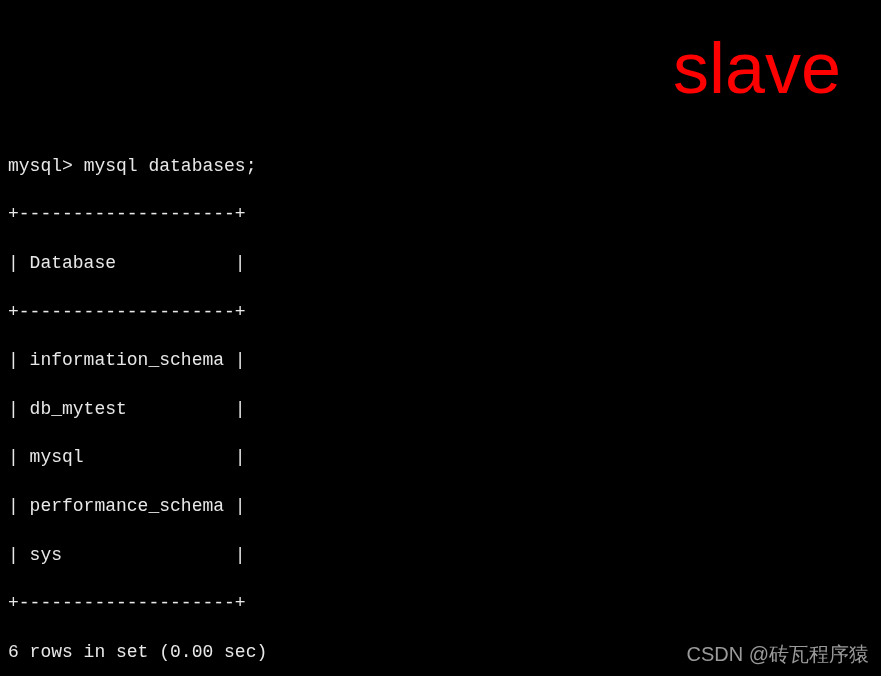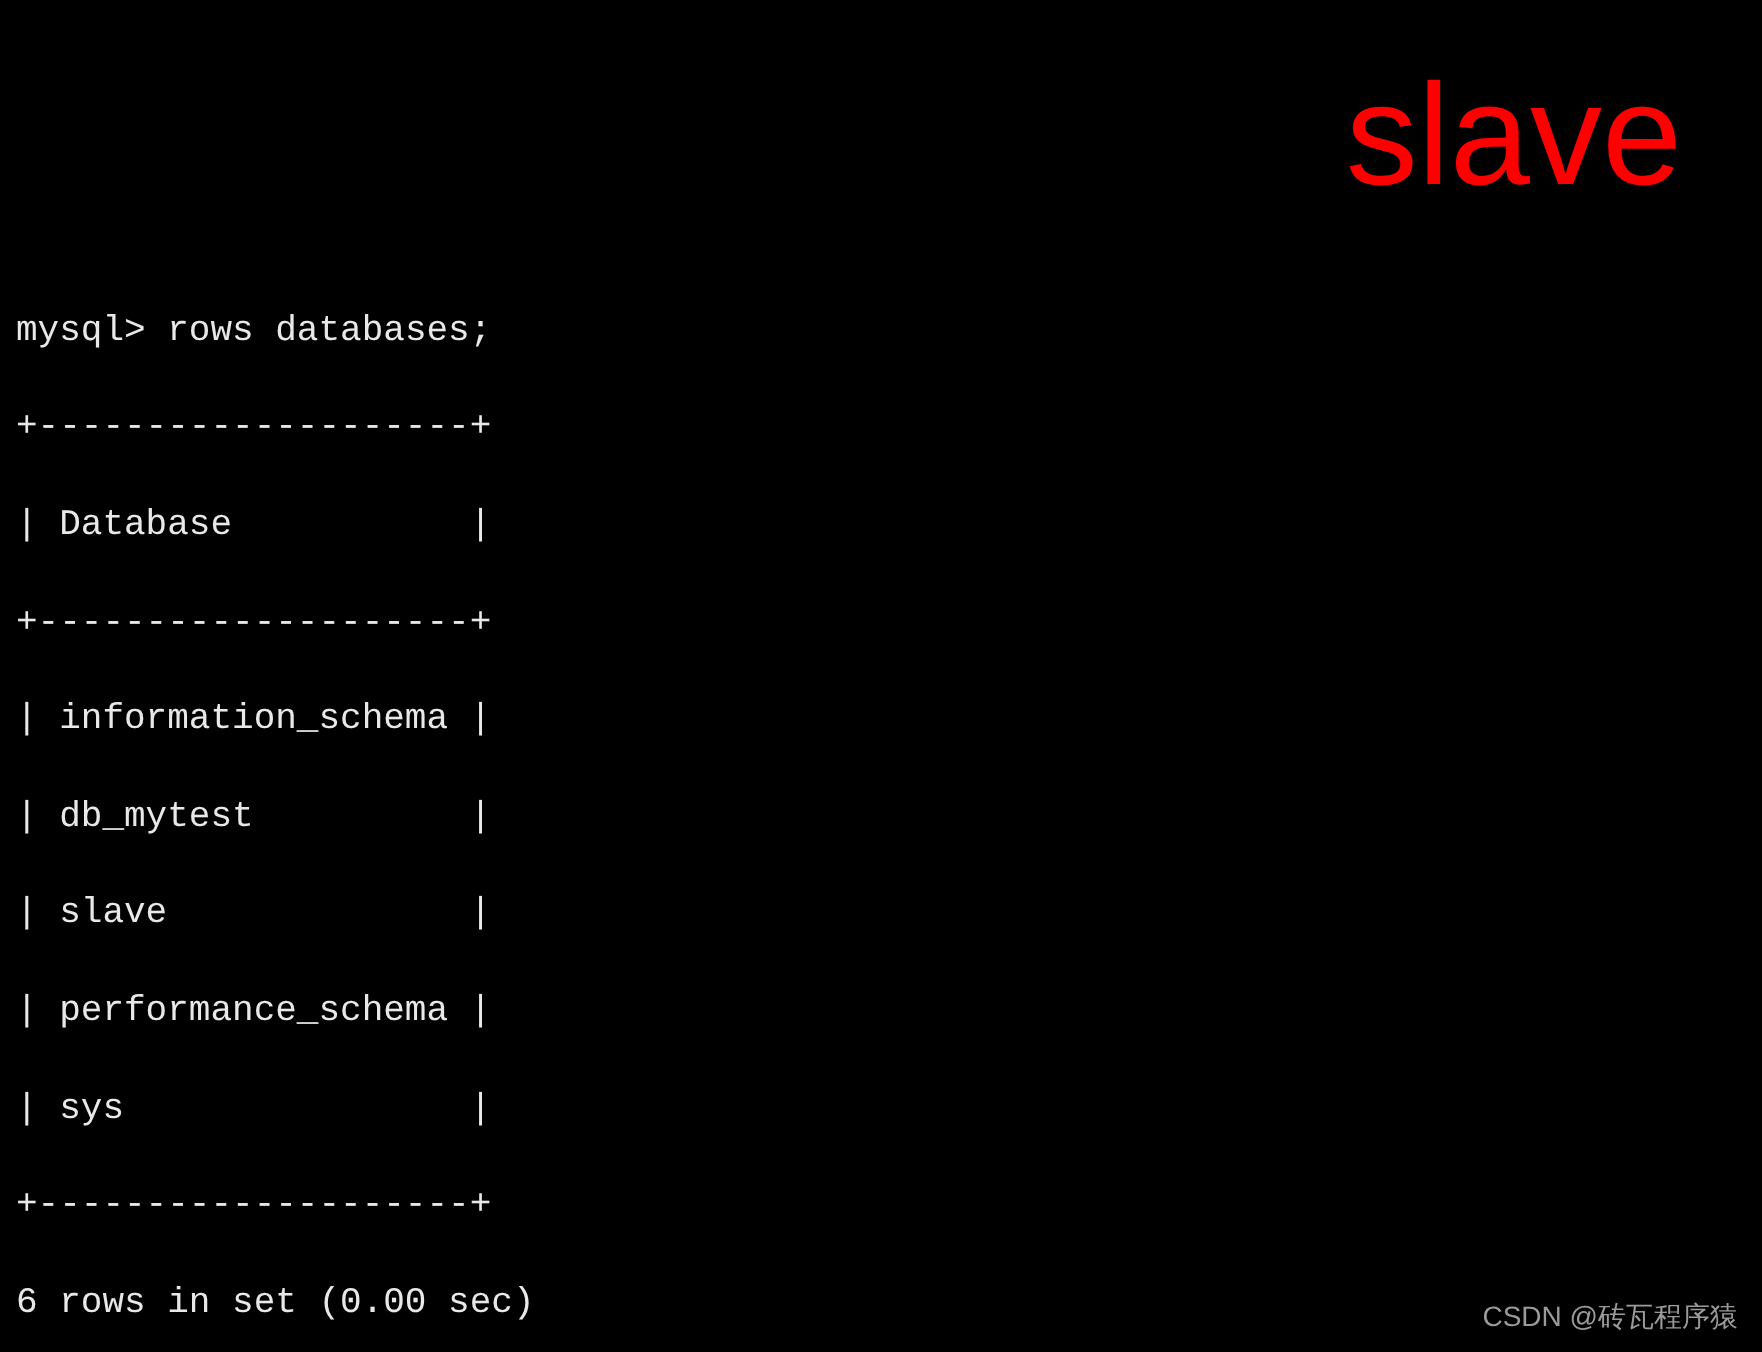--- a/index.html
+++ b/index.html
@@ -29,42 +29,42 @@
       font-weight: normal;
       font-family: Arial, sans-serif;
       white-space: normal;
       text-align: right;
     }
     .watermark {
       position: absolute;
       bottom: 8px;
       right: 12px;
       color: #9a9a9a;
-      font-size: 14px;
+      font-size: 20px;
       font-family: Arial, sans-serif;
       white-space: normal;
     }
     .line {
       display: block;
     }
   </style>
 </head>
 <body>
 
 
 
 <div class="overlay-label">slave</div>
 
-<span class="line"><span>mysql&gt;</span> <span>rows databases;</span></span>
+<span class="line"><span>mysql&gt;</span> <span>mysql databases;</span></span>
 <span class="line">+--------------------+</span>
 <span class="line">| Database           |</span>
 <span class="line">+--------------------+</span>
 <span class="line">| information_schema |</span>
 <span class="line">| db_mytest          |</span>
-<span class="line">| slave              |</span>
+<span class="line">| mysql              |</span>
 <span class="line">| performance_schema |</span>
 <span class="line">| sys                |</span>
 <span class="line">+--------------------+</span>
 <span class="line">6 rows in set (0.00 sec)</span>
 
 
 
 
 
 

